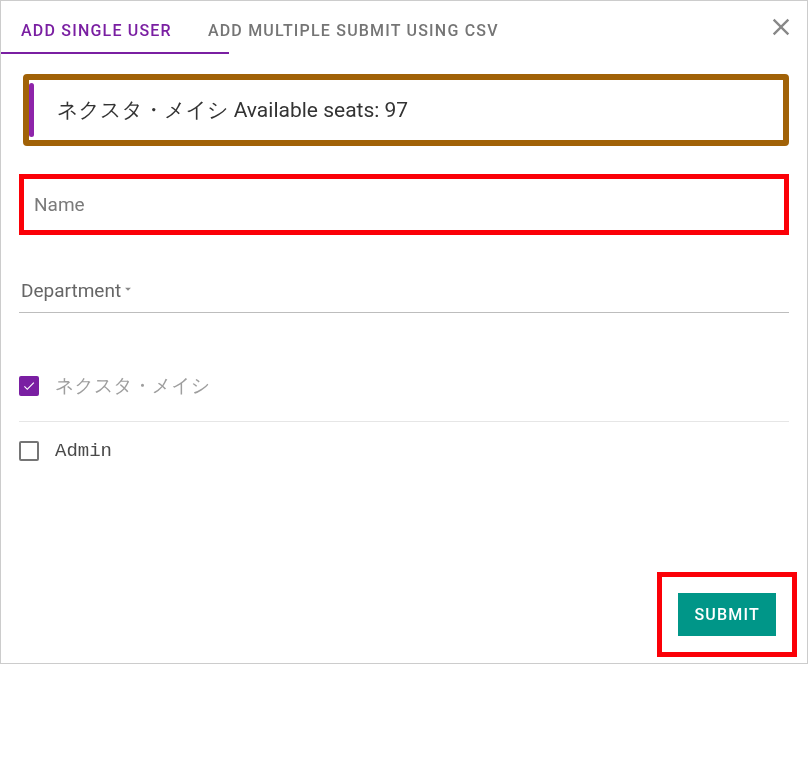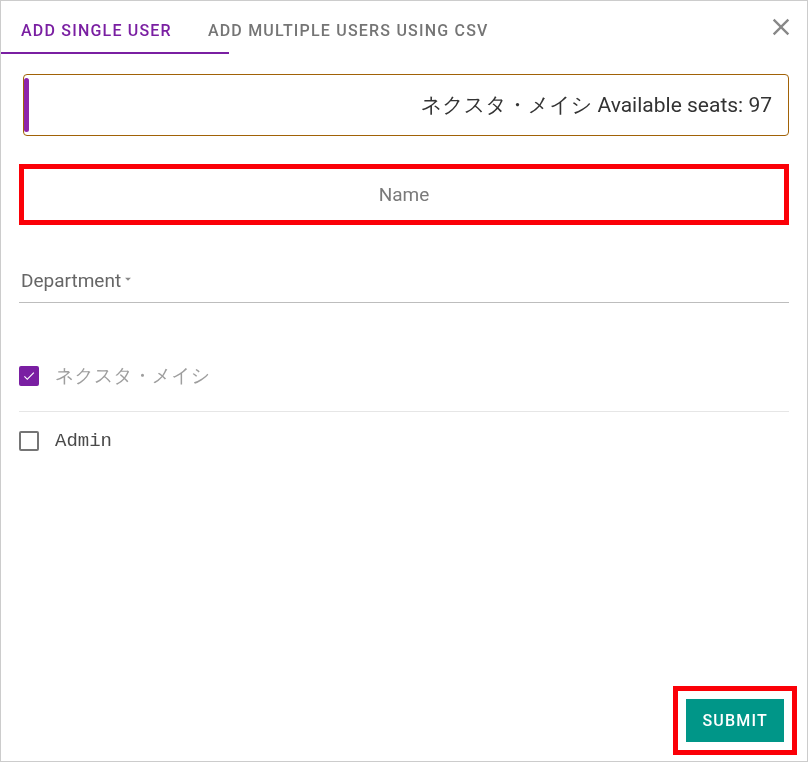--- a/index.html
+++ b/index.html
@@ -9,21 +9,21 @@
     }
     body {
       font-family: Roboto, "Helvetica Neue", Arial, sans-serif;
       background: #fff;
       width: 808px;
       height: 762px;
       position: relative;
     }
     .dialog {
       width: 808px;
-      height: 762px;
+      height: 664px;
       border: 1px solid #ccc;
       background: #fff;
       position: relative;
       padding: 0;
     }
     .tabs {
       display: flex;
       align-items: center;
       padding: 12px 18px 0 18px;
       position: relative;
@@ -54,27 +54,26 @@
       top: 12px;
       width: 28px;
       height: 28px;
       cursor: pointer;
       color: #888;
     }
     .content {
       padding: 20px 18px 0 18px;
     }
     .infobox {
-      border: 1px solid #a16207;
+      border: 6px solid #a16207;
       border-radius: 4px;
       padding: 16px 16px;
       position: relative;
       margin-bottom: 28px;
       margin-left: 4px;
-      text-align: right;
     }
     .infobox-accent {
       position: absolute;
       left: 0;
       top: 5%;
       bottom: 5%;
       width: 5px;
       background: #8e24aa;
       border-radius: 3px;
     }
@@ -92,21 +91,20 @@
     }
     .text-input {
       width: 100%;
       border: none;
       outline: none;
       font-size: 19px;
       color: #666;
       padding: 14px 10px;
       background: transparent;
       font-family: inherit;
-      text-align: center;
     }
     .text-input::placeholder {
       color: #7a7a7a;
     }
     .select-row {
       display: flex;
       justify-content: flex-start;
       align-items: center;
       border-bottom: 1px solid #bdbdbd;
       padding: 6px 2px 10px 2px;
@@ -163,42 +161,42 @@
     }
     .divider {
       border-top: 1px solid #e6e6e6;
       margin: 22px 0 18px 0;
     }
     .submit-wrap {
       position: absolute;
       right: 10px;
       bottom: 6px;
       border: 5px solid #fb0007;
-      padding: 8px;
+      padding: 16px;
     }
     .submit-btn {
       background: #009688;
       color: #fff;
       font-size: 16px;
       font-weight: 500;
       letter-spacing: 1.2px;
       border: none;
       padding: 12px 16px;
       cursor: pointer;
       font-family: inherit;
     }
   </style>
 </head>
 <body>
 
 <div class="dialog">
 
   <div class="tabs">
     <div class="tab active">ADD SINGLE USER</div>
-    <div class="tab">ADD MULTIPLE USERS USING CSV</div>
+    <div class="tab">ADD MULTIPLE SUBMIT USING CSV</div>
     <div class="tab-underline"></div>
     <div class="close-icon">
       <svg viewBox="0 0 24 24" width="28" height="28">
           <path fill="currentColor" d="M19 6.41 17.59 5 12 10.59 6.41 5 5 6.41 10.59 12 5 17.59 6.41 19 12 13.41 17.59 19 19 17.59 13.41 12z"></path>
         </svg>
     </div>
   </div>
 
   <div class="content">
 

